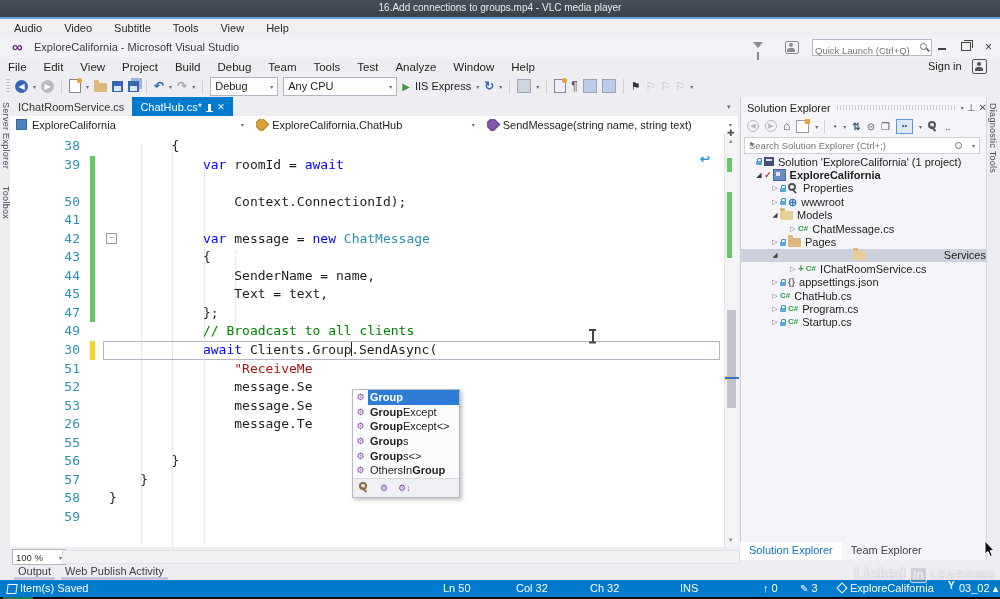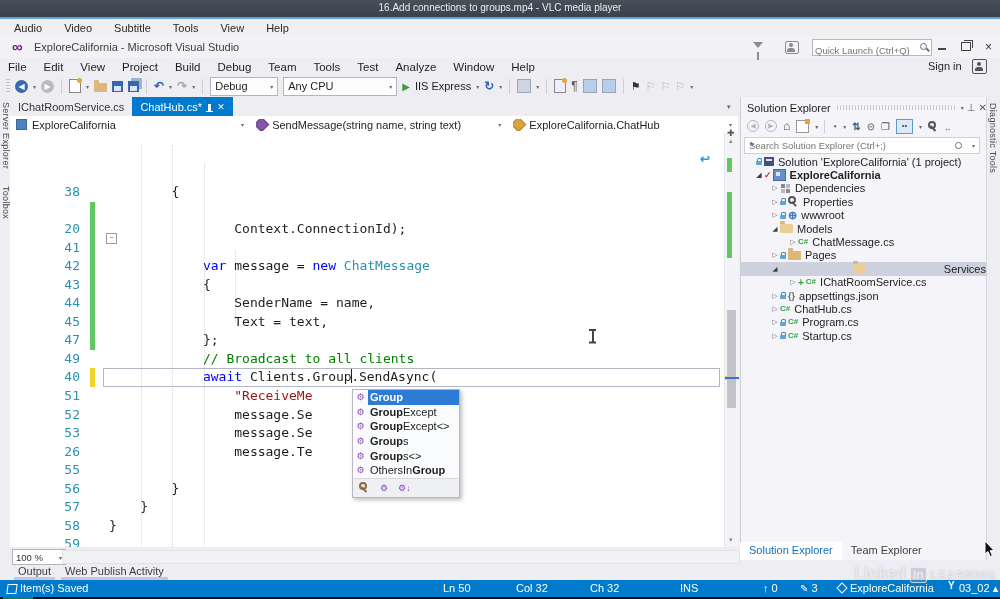--- a/index.html
+++ b/index.html
@@ -75,21 +75,21 @@
   #breadcrumb{left:10px;top:116px;width:728px;height:17px;background:#fff;border-bottom:1px solid #e2e2e8;
     display:flex;font-size:11px;color:#1e1e1e;}
   .bc-seg{display:flex;align-items:center;gap:5px;padding:0 6px;justify-content:space-between;}
   .bc-ic{width:9px;height:9px;transform:rotate(45deg);}
   .bc-ic.project{transform:none;background:#4f83bd;border:1px solid #3b689c;}
   .bc-ic.class{background:#d9a33c;border:1px solid #b6832a;}
   .bc-ic.method{background:#8456a8;border:1px solid #6a3f8d;}
 
   
   #editor{left:10px;top:133px;width:728px;height:414px;background:#fff;overflow:hidden;}
-  #code-rows{position:absolute;left:0;top:4px;width:712px;margin-top:46px;}
+  #code-rows{position:absolute;left:0;top:4px;width:712px;}
   .crow{position:relative;display:flex;height:18.55px;line-height:18.55px;
         font-family:"DejaVu Sans Mono",monospace;font-size:13px;}
   .lnum{width:70px;text-align:right;padding-right:10px;color:#2b91af;flex:none;}
   .mk{width:5px;flex:none;} .mk.g{background:#63c763;} .mk.y{background:#f2d329;}
   .ctext{white-space:pre;margin-left:14px;color:#1e1e1e;}
   .sg-k{color:#0000ff;} .sg-t{color:#2b91af;} .sg-c{color:#008000;} .sg-s{color:#a31515;} .sg-p{color:#1e1e1e;}
   .crow.cur::after{content:"";position:absolute;left:93px;right:2px;top:0;bottom:0;
     border:1px solid #b2b8c2;pointer-events:none;}
   .caret-bar{display:inline-block;width:1.5px;height:14px;background:#222;vertical-align:-2px;margin:0 -1px;}
   .iguide{border-left:1px dotted #d5d5dc;width:0;}
@@ -305,53 +305,58 @@
     </div>
   <div class="abs" id="tabrow-caret">▾</div>
   <div class="abs" id="breadcrumb">
       <div class="bc-seg" style="width: 240px;">
         <span style="display: flex; align-items: center; gap: 5px; overflow: hidden;">
           <span class="bc-ic project"></span>
           <span style="white-space: nowrap;">ExploreCalifornia</span>
         </span>
         <span class="caret">▾</span>
       </div>
+      <div class="bc-seg" style="width: 230px;">
+        <span style="display: flex; align-items: center; gap: 5px; overflow: hidden;">
+          <span class="bc-ic class"></span>
+          <span style="white-space: nowrap;">ExploreCalifornia.ChatHub</span>
+        </span>
+        <span class="caret">▾</span>
+      </div>
       <div class="bc-seg" style="width: 258px;">
         <span style="display: flex; align-items: center; gap: 5px; overflow: hidden;">
           <span class="bc-ic method"></span>
           <span style="white-space: nowrap;">SendMessage(string name, string text)</span>
         </span>
         <span class="caret">▾</span>
       </div>
-      <div class="bc-seg" style="width: 230px;">
-        <span style="display: flex; align-items: center; gap: 5px; overflow: hidden;">
-          <span class="bc-ic class"></span>
-          <span style="white-space: nowrap;">ExploreCalifornia.ChatHub</span>
-        </span>
-        <span class="caret">▾</span>
-      </div>
     </div>
 
   <div class="abs" id="editor">
     <div class="abs iguide" style="left:131px;top:12px;height:505px"></div>
     <div class="abs iguide" style="left:162px;top:12px;height:486px"></div>
     <div class="abs iguide" style="left:194px;top:30px;height:437px"></div>
     <div class="abs iguide" style="left:225px;top:118px;height:72px"></div>
     <div id="code-rows">
         <div class="crow">
           <span class="lnum">38</span>
           <span class="mk"></span>
           <span class="ctext"><span class="sg-p">        {</span></span>
         </div>
         <div class="crow">
+          <span class="lnum">39</span>
+          <span class="mk g"></span>
+          <span class="ctext"><span class="sg-p">            </span><span class="sg-k">var</span><span class="sg-p"> roomId = </span><span class="sg-k">await</span></span>
+        </div>
+        <div class="crow">
           <span class="lnum"></span>
           <span class="mk g"></span>
         </div>
         <div class="crow">
-          <span class="lnum">20</span>
+          <span class="lnum">50</span>
           <span class="mk g"></span>
           <span class="ctext"><span class="sg-p">                Context.ConnectionId);</span></span>
         </div>
         <div class="crow">
           <span class="lnum">41</span>
           <span class="mk g"></span>
           <span class="ctext"></span>
         </div>
         <div class="crow">
           <span class="lnum">42</span>
@@ -377,21 +382,21 @@
           <span class="lnum">47</span>
           <span class="mk g"></span>
           <span class="ctext"><span class="sg-p">            };</span></span>
         </div>
         <div class="crow">
           <span class="lnum">49</span>
           <span class="mk"></span>
           <span class="ctext"><span class="sg-p">            </span><span class="sg-c">// Broadcast to all clients</span></span>
         </div>
         <div class="crow cur">
-          <span class="lnum">40</span>
+          <span class="lnum">30</span>
           <span class="mk y"></span>
           <span class="ctext"><span class="sg-p">            </span><span class="sg-k">await</span><span class="sg-p"> Clients.Group</span><span class="caret-bar"></span><span class="sg-p">.SendAsync(</span></span>
         </div>
         <div class="crow">
           <span class="lnum">51</span>
           <span class="mk"></span>
           <span class="ctext"><span class="sg-p">                </span><span class="sg-s">"ReceiveMe</span></span>
         </div>
         <div class="crow">
           <span class="lnum">52</span>
@@ -542,25 +547,20 @@
         <span class="tarrow"></span>
         <span class="t-lock"></span>
         <span class="ticon i-solution"></span>
         <span class="t-label">Solution 'ExploreCalifornia' (1 project)</span>
       </div>
       <div class="trow bold" style="padding-left: 14px;">
         <span class="tarrow e">◢</span>
         <span class="t-check">✓</span>
         <span class="ticon i-project"></span>
         <span class="t-label">ExploreCalifornia</span>
-      </div>
-      <div class="trow" style="padding-left: 30px;">
-        <span class="tarrow">▷</span>
-        <span class="ticon i-deps"></span>
-        <span class="t-label">Dependencies</span>
       </div>
       <div class="trow" style="padding-left: 30px;">
         <span class="tarrow">▷</span>
         <span class="t-lock"></span>
         <span class="ticon i-wrench"></span>
         <span class="t-label">Properties</span>
       </div>
       <div class="trow" style="padding-left: 30px;">
         <span class="tarrow">▷</span>
         <span class="t-lock"></span>

